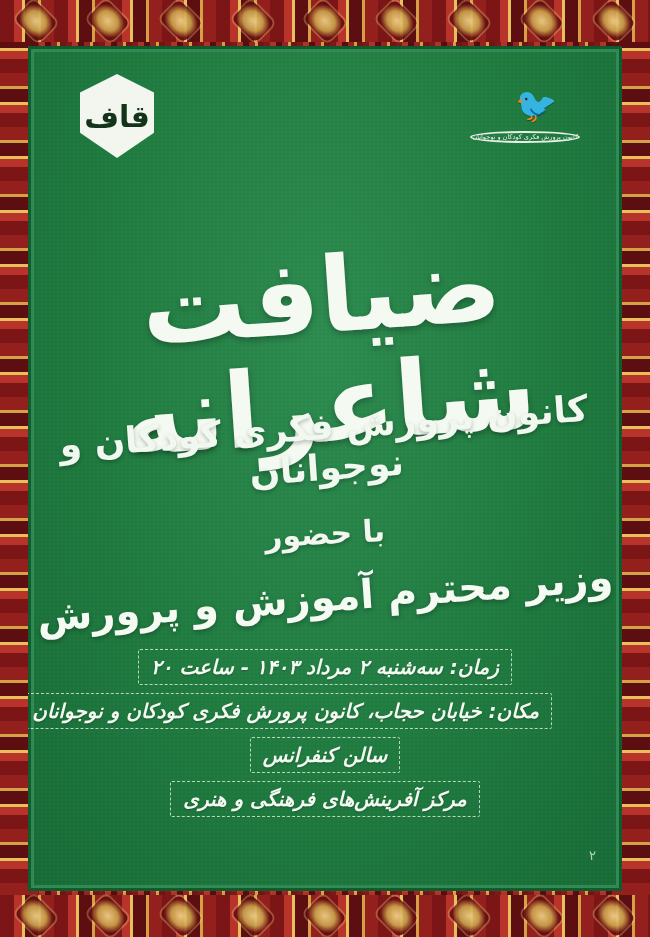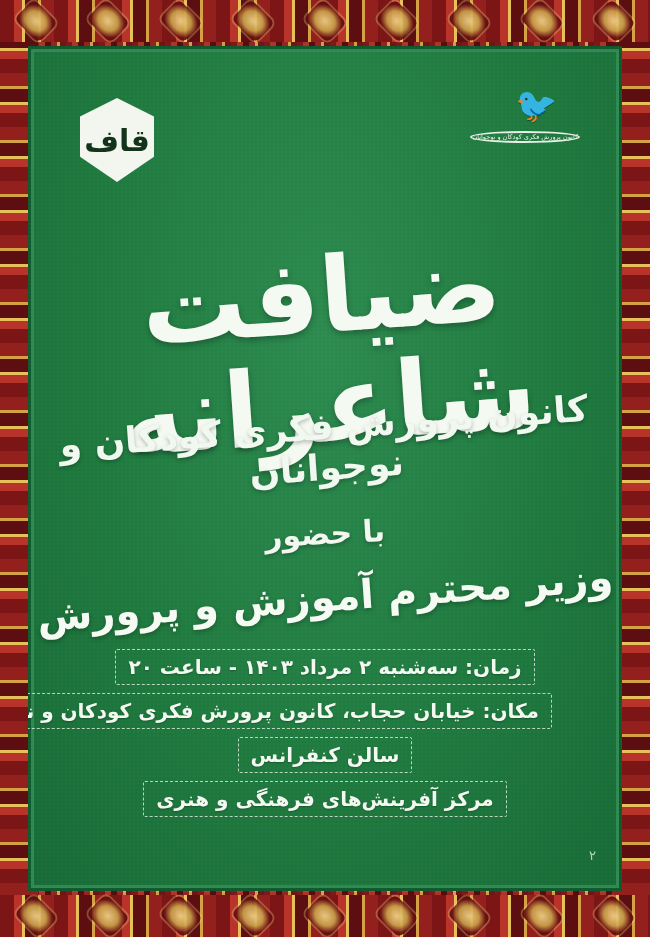--- a/index.html
+++ b/index.html
@@ -138,21 +138,21 @@
     border-radius: 50%/50%;
     font-size: 6.5px;
     line-height: 30px;
     letter-spacing: .3px;
     overflow: hidden;
     white-space: nowrap;
     color: #eaf2e8;
   }
   .logo-qaf {
     position: absolute;
-    top: 52px;
+    top: 28px;
     left: 52px;
     width: 74px;
     height: 84px;
     color: #0f2a16;
   }
   .logo-qaf .shield {
     position: absolute;
     inset: 0;
     background: #f3f6ef;
     clip-path: polygon(50% 0%, 100% 22%, 100% 70%, 50% 100%, 0% 70%, 0% 22%);
@@ -231,20 +231,21 @@
     display: inline-block;
     border: 1.5px dashed rgba(236,247,232,0.75);
     border-radius: 2px;
     padding: 2px 12px;
     margin: 4px 0;
     font-size: 20px;
     font-weight: bold;
     line-height: 1.5;
     white-space: nowrap;
     text-shadow: 0 1px 2px rgba(0,0,0,.25);
+    font-style: italic;
   }
   .info-row { display: block; }
   .corner-mark {
     position: absolute;
     right: 26px;
     bottom: 28px;
     font-size: 13px;
     color: #cfe6cd;
     opacity: .85;
   }

